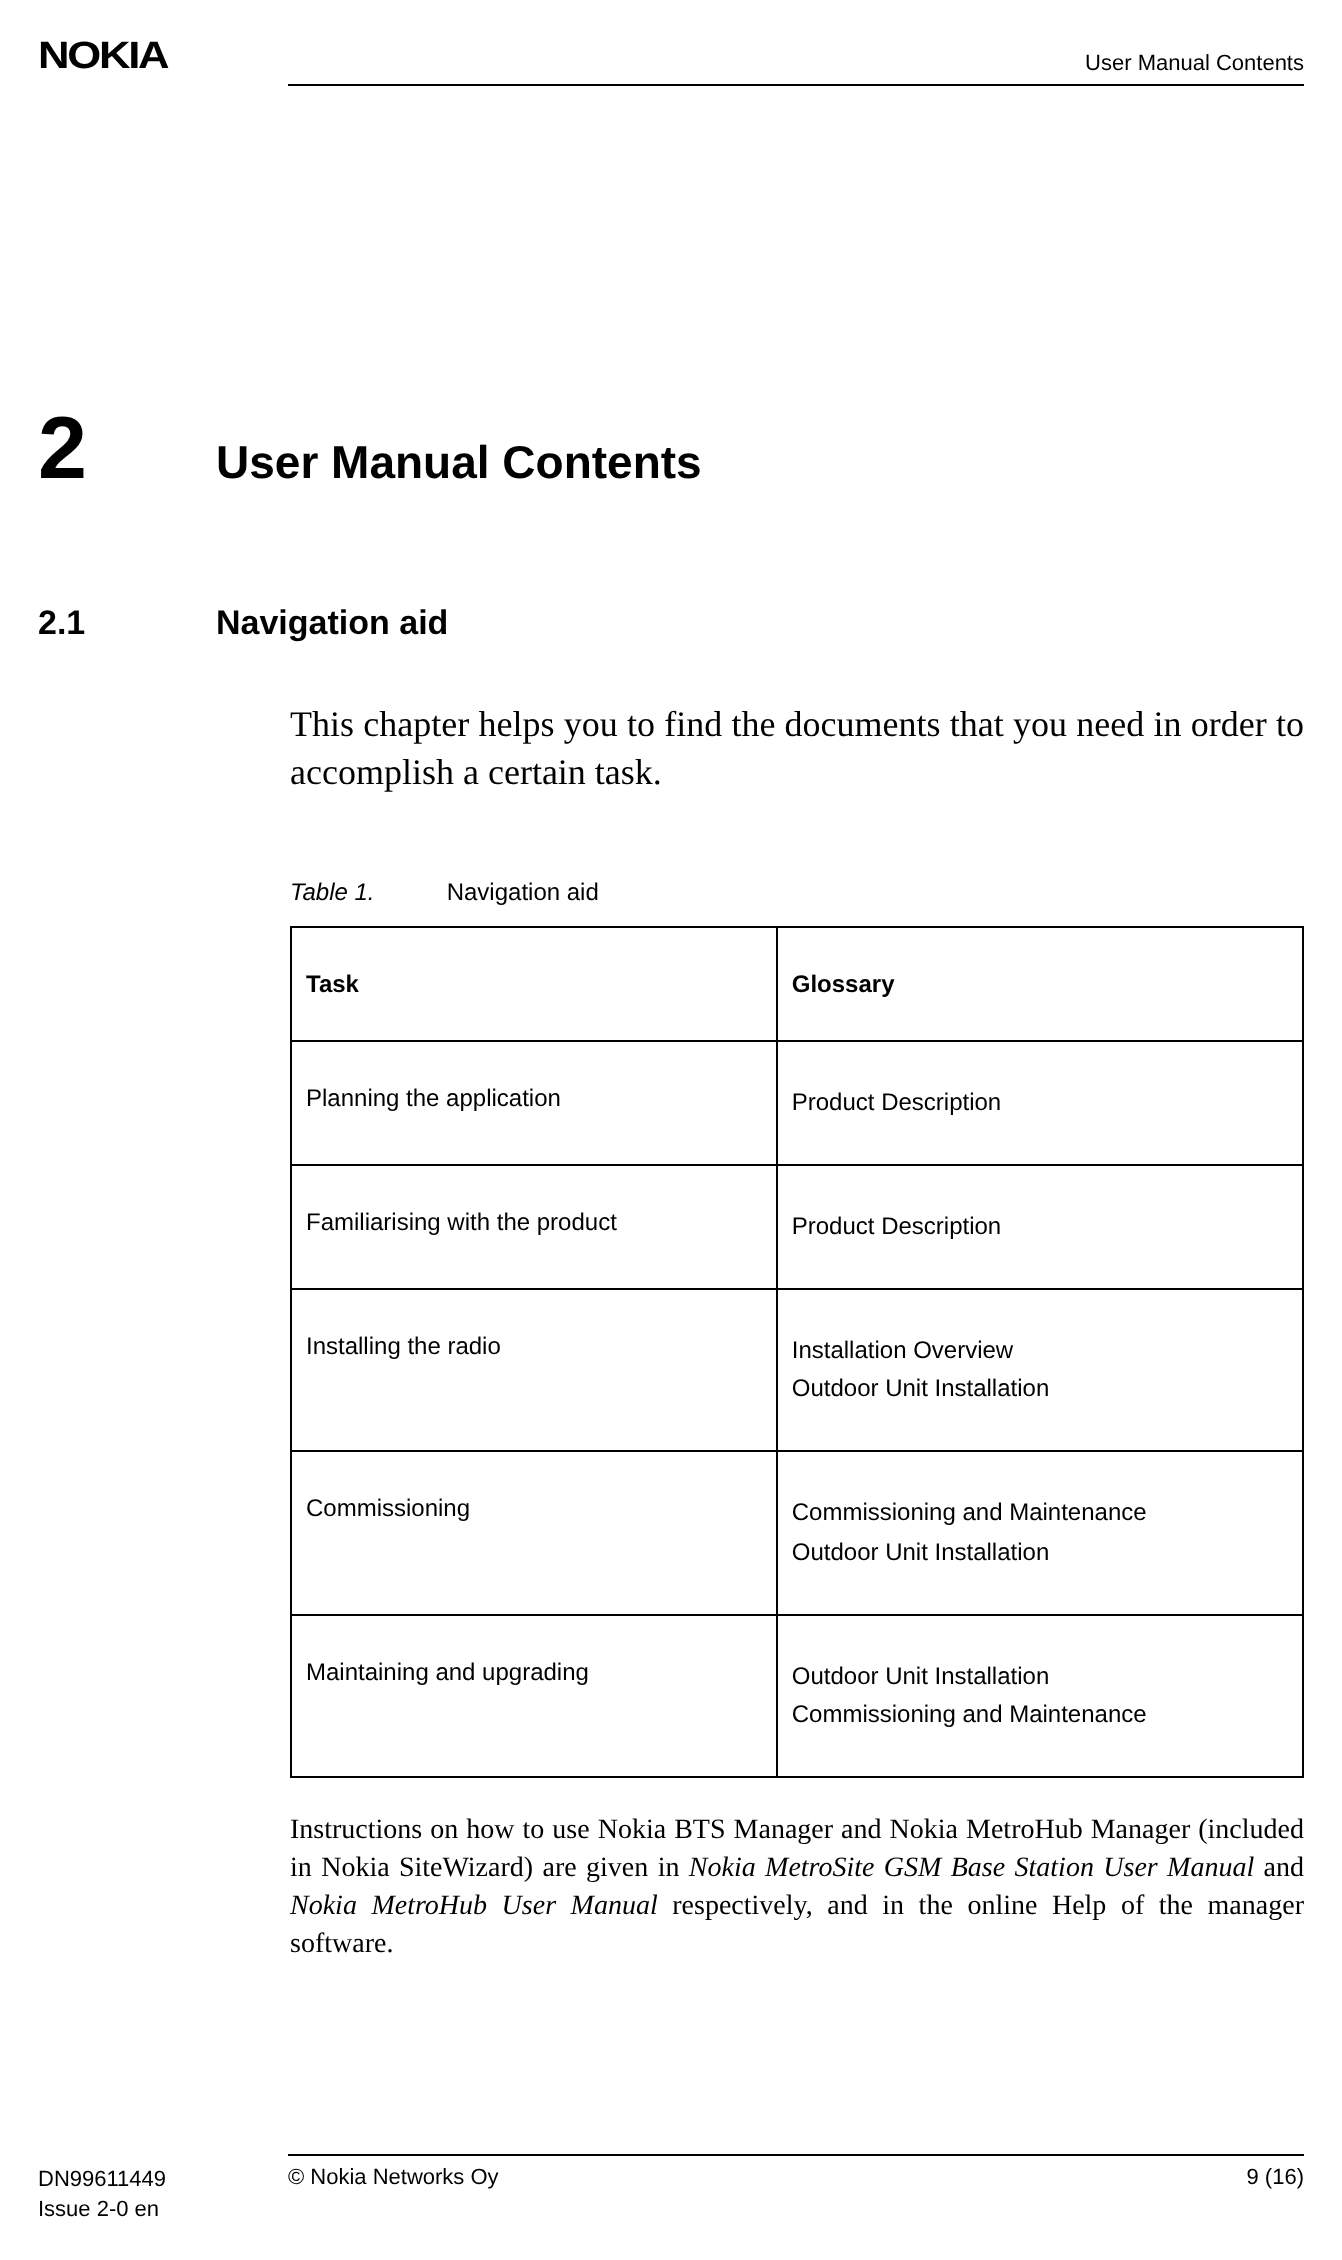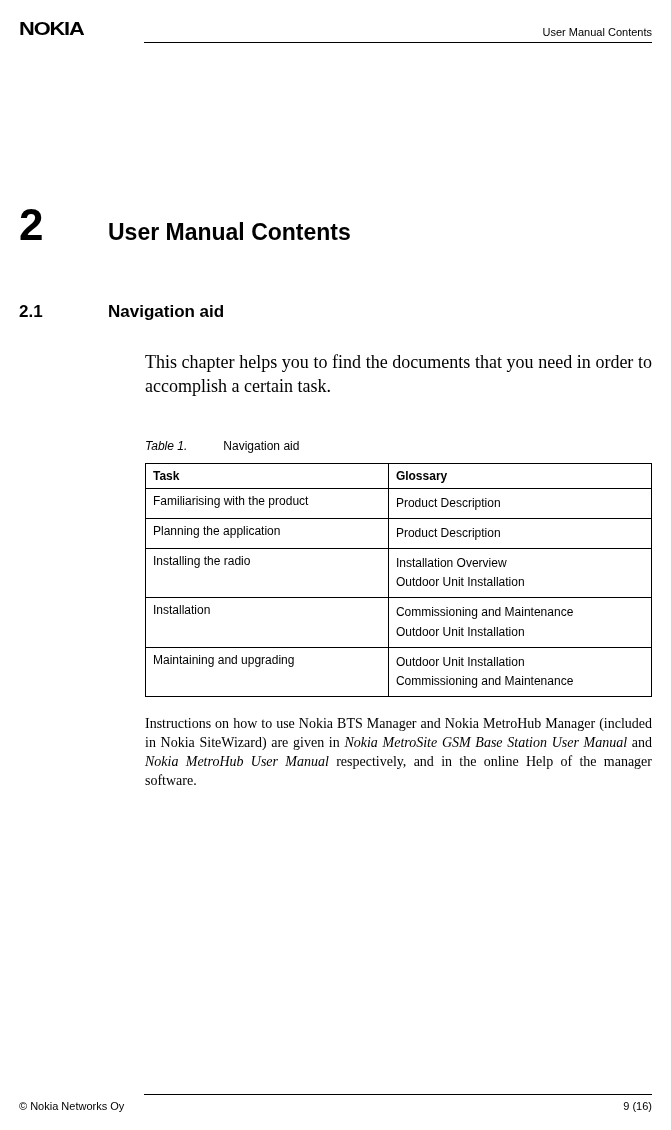--- a/index.html
+++ b/index.html
@@ -94,21 +94,21 @@
       font-style: italic;
     }
     .nav-table {
       margin-left: 126px;
       border-collapse: collapse;
       width: calc(100% - 126px);
       margin-bottom: 18px;
     }
     .nav-table th, .nav-table td {
       border: 1px solid #000;
-      padding: 5px 7px;
+      padding: 21px 7px;
       font-size: 12px;
       vertical-align: top;
       text-align: left;
     }
     .nav-table th {
       font-weight: bold;
     }
     .nav-table th:first-child {
       width: 48%;
     }
@@ -182,40 +182,40 @@
 
   <table class="nav-table">
     <thead>
       <tr>
         <th>Task</th>
         <th>Glossary</th>
       </tr>
     </thead>
     <tbody id="table-body">
         <tr>
+          <td>Planning the application</td>
+          <td>
+            <div class="doc-item">Product Description</div>
+          </td>
+        </tr>
+        <tr>
           <td>Familiarising with the product</td>
-          <td>
-            <div class="doc-item">Product Description</div>
-          </td>
-        </tr>
-        <tr>
-          <td>Planning the application</td>
           <td>
             <div class="doc-item">Product Description</div>
           </td>
         </tr>
         <tr>
           <td>Installing the radio</td>
           <td>
             <div class="doc-item">Installation Overview</div>
             <div class="doc-item">Outdoor Unit Installation</div>
           </td>
         </tr>
         <tr>
-          <td>Installation</td>
+          <td>Commissioning</td>
           <td>
             <div class="doc-item">Commissioning and Maintenance</div>
             <div class="doc-item">Outdoor Unit Installation</div>
           </td>
         </tr>
         <tr>
           <td>Maintaining and upgrading</td>
           <td>
             <div class="doc-item">Outdoor Unit Installation</div>
             <div class="doc-item">Commissioning and Maintenance</div>
@@ -224,17 +224,21 @@
       </tbody>
   </table>
 
   <p class="after-table">
     <span>Instructions on how to use Nokia BTS Manager and Nokia MetroHub Manager (included in Nokia SiteWizard) are given in </span><span class="italic">Nokia MetroSite GSM Base Station User Manual</span><span> and </span><span class="italic">Nokia MetroHub User Manual</span><span> respectively, and in the online Help of the manager software.</span>
   </p>
 
   <div class="footer">
     <hr class="footer-rule">
     <div class="footer-row">
+      <div class="footer-left">
+        <div>DN99611449</div>
+        <div>Issue 2-0 en</div>
+      </div>
       <div class="footer-center">© Nokia Networks Oy</div>
       <div class="footer-right">9 (16)</div>
     </div>
   </div>
 </div>
 
 </body></html>

